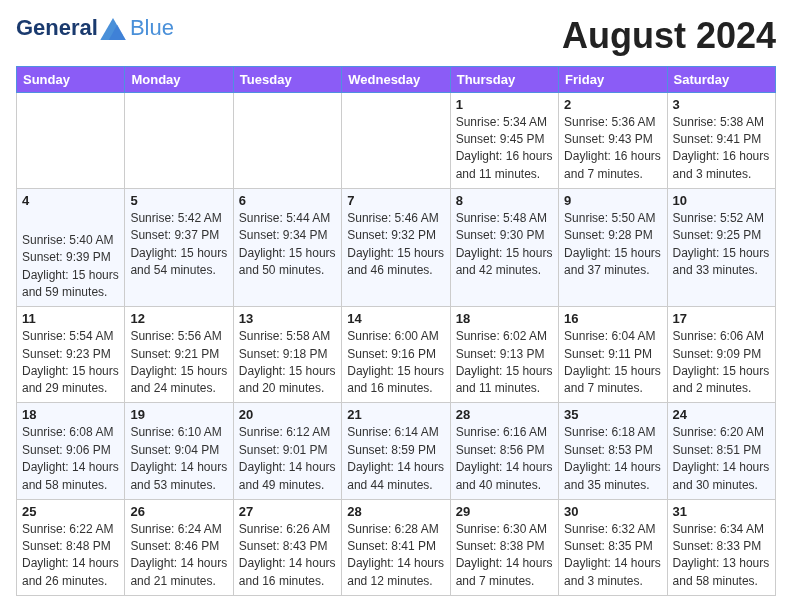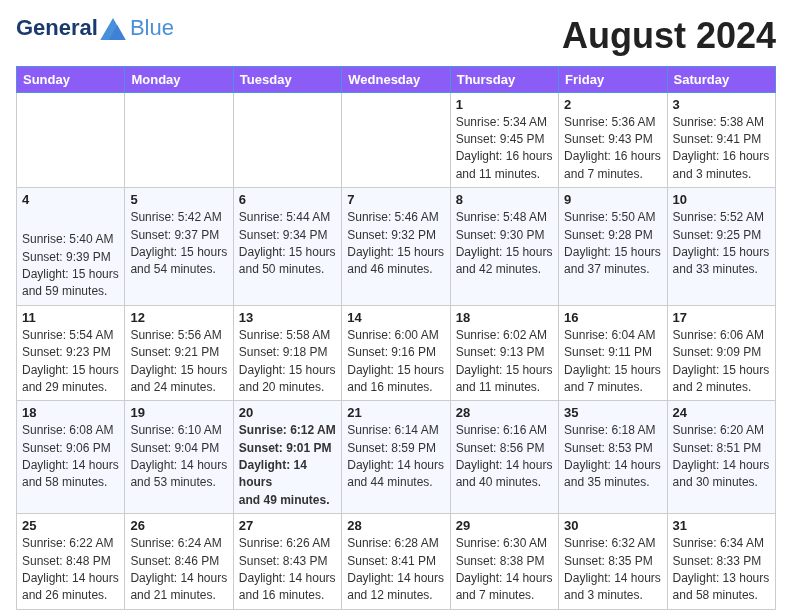--- a/index.html
+++ b/index.html
@@ -257,21 +257,21 @@
           </td>
           <td>
             <div class="day-num">19</div>
             <div class="day-info" style="white-space: pre-line;">Sunrise: 6:10 AM
 Sunset: 9:04 PM
 Daylight: 14 hours
 and 53 minutes.</div>
           </td>
           <td>
             <div class="day-num">20</div>
-            <div class="day-info" style="white-space: pre-line; font-weight: bold;">Sunrise: 6:12 AM
+            <div class="day-info" style="white-space: pre-line;">Sunrise: 6:12 AM
 Sunset: 9:01 PM
 Daylight: 14 hours
 and 49 minutes.</div>
           </td>
           <td>
             <div class="day-num">21</div>
             <div class="day-info" style="white-space: pre-line;">Sunrise: 6:14 AM
 Sunset: 8:59 PM
 Daylight: 14 hours
 and 44 minutes.</div>

